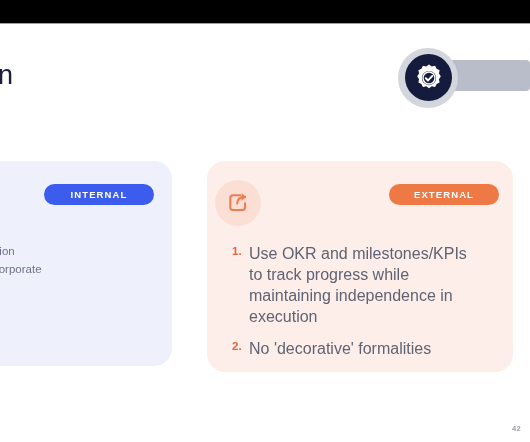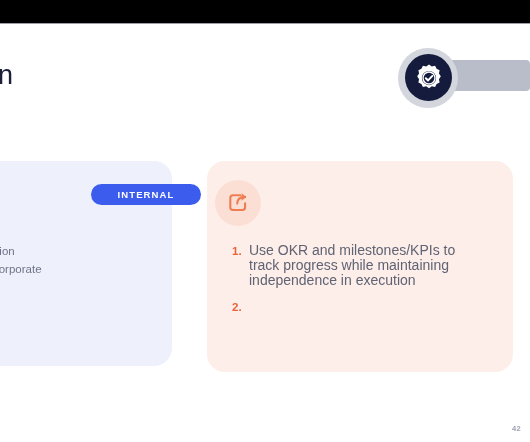--- a/index.html
+++ b/index.html
@@ -108,21 +108,20 @@
     font-weight: bold;
     letter-spacing: 1.1px;
     color: #ffffff;
   }
   .pill-internal {
     left: 44px;
     top: 184px;
     width: 110px;
     height: 21px;
     background: #3c5ced;
-    margin-left: 47px;
   }
   .pill-external {
     left: 389px;
     top: 184px;
     width: 110px;
     height: 21px;
     background: #ef7945;
   }
 
   
@@ -166,22 +165,22 @@
   }
   .ext-num {
     width: 17px;
     flex: 0 0 17px;
     font-size: 11.5px;
     font-weight: bold;
     line-height: 16.5px;
     color: #e8633a;
   }
   .ext-text {
-    font-size: 14px;
-    line-height: 15px;
+    font-size: 16px;
+    line-height: 21px;
     color: #5f6373;
   }
 
   .page-num {
     position: absolute;
     right: 9px;
     bottom: 9px;
     font-size: 7.5px;
     font-weight: bold;
     color: #9aa0ad;
@@ -218,25 +217,27 @@
   </div>
 
   <div class="card card-external"></div>
   <div class="icon-circle">
     <svg width="26" height="26" viewBox="0 0 26 26" aria-hidden="true">
       <path d="M15.4 5.2H8.0c-1.5 0-2.7 1.2-2.7 2.7v9.4c0 1.5 1.2 2.7 2.7 2.7h9.4c1.5 0 2.7-1.2 2.7-2.7v-4.0" fill="none" stroke="#ef7d52" stroke-width="2.1" stroke-linecap="round" stroke-linejoin="round"></path>
       <path d="M12.2 13.6c0-4.0 2.8-6.6 8.0-6.7" fill="none" stroke="#ef7d52" stroke-width="2.1" stroke-linecap="round"></path>
       <path d="M16.6 3.2l4.6 3.7-4.6 3.8z" fill="#ef7d52"></path>
     </svg>
   </div>
+  <div class="pill pill-external">EXTERNAL</div>
 
   <div class="ext-list">
     <div class="ext-item">
       <div class="ext-num">1.</div>
       <div class="ext-text">Use OKR and milestones/KPIs to track progress while maintaining independence in execution</div>
     </div>
     <div class="ext-item">
       <div class="ext-num">2.</div>
+      <div class="ext-text">No 'decorative' formalities</div>
     </div>
   </div>
 
   <div class="page-num">42</div>
 </div>
 
 </body></html>

